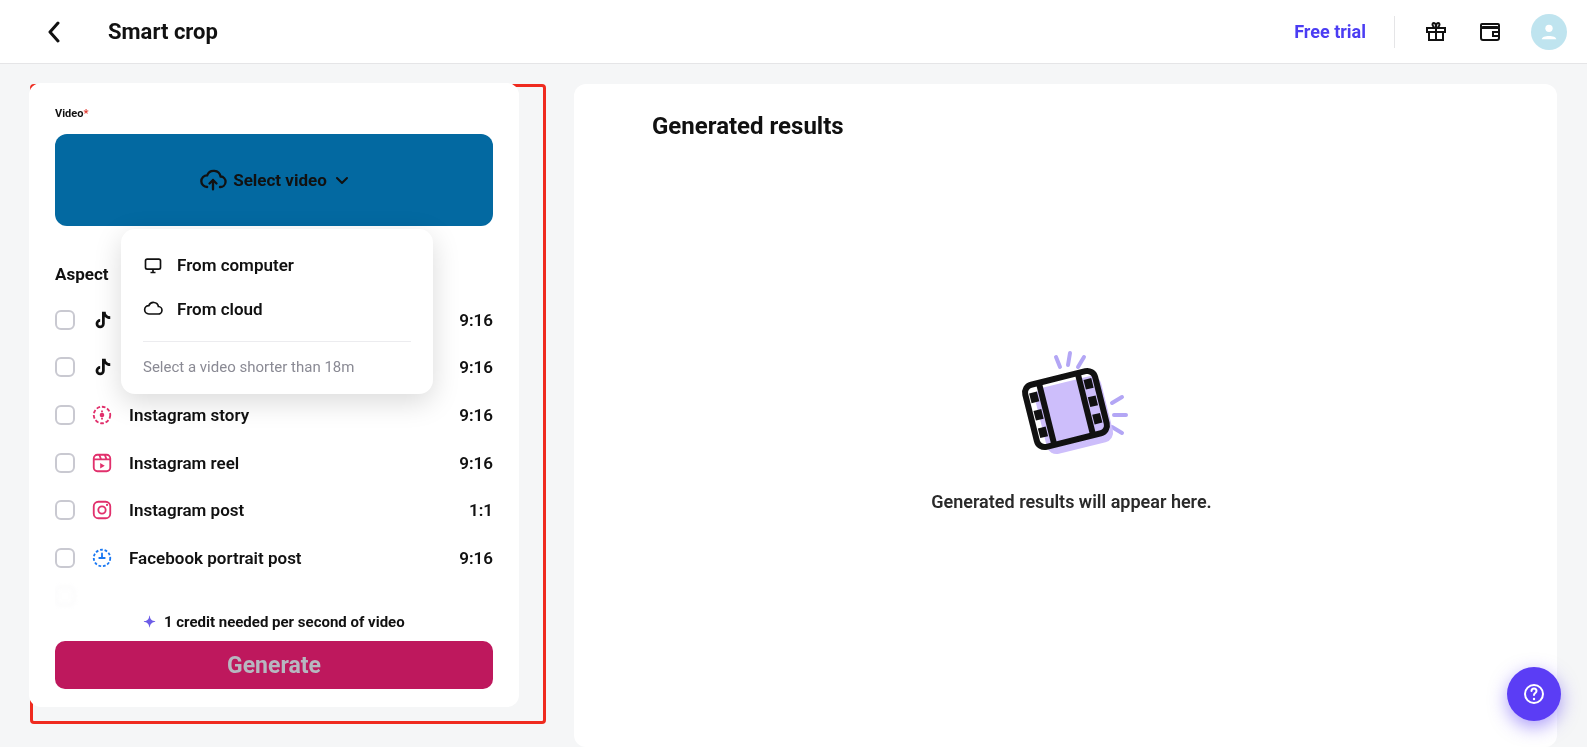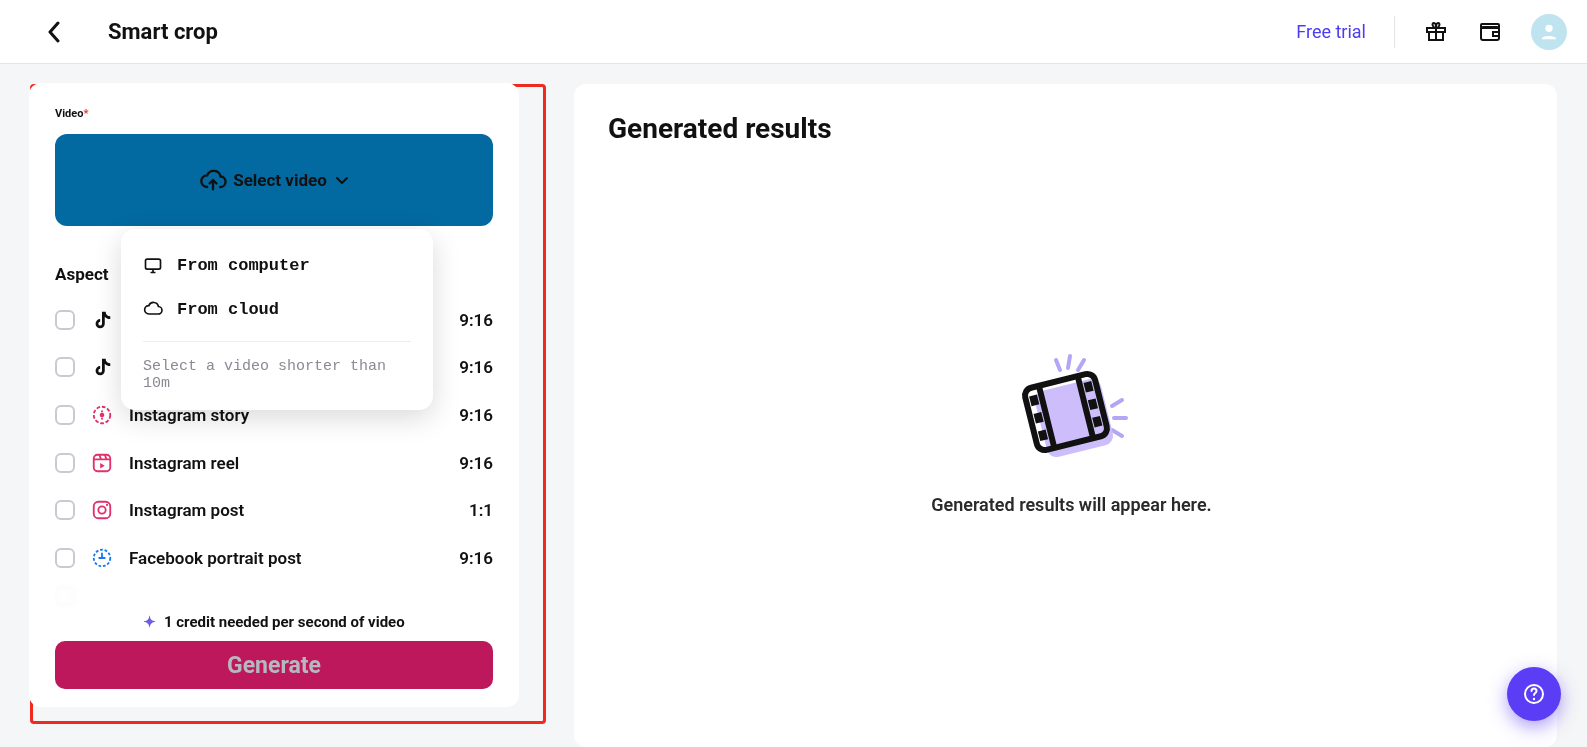--- a/index.html
+++ b/index.html
@@ -30,21 +30,21 @@
     font-weight: 700;
   }
   .header-right {
     margin-left: auto;
     display:flex;
     align-items:center;
     gap: 28px;
   }
   .free-trial {
     color: #4b3df3;
-    font-weight: 400;
+    font-weight: 700;
     font-size: 18px;
     cursor:pointer;
   }
   .vdiv { width:1px; height:32px; background:#e5e5e7; }
   .icon-btn { width:26px; height:26px; display:flex; align-items:center; justify-content:center; cursor:pointer; }
   .avatar {
     width:36px; height:36px; border-radius:50%;
     background:#bfe4ef;
     display:flex; align-items:center; justify-content:center;
     color:#fff; font-weight:600;
@@ -103,21 +103,20 @@
   .dropdown {
     position:absolute;
     top: calc(24px + 26px + 92px + 0px);
     left: 88px;
     width: 312px;
     background:#fff;
     border-radius: 14px;
     box-shadow: 0 8px 28px rgba(0,0,0,0.15);
     padding: 14px 0 14px 0;
     z-index: 50;
-    font-family: Liberation Mono, monospace;
   }
   .dropdown-item {
     display:flex;
     align-items:center;
     gap:14px;
     padding: 12px 22px;
     font-size:17px;
     font-weight:600;
     cursor:pointer;
   }
@@ -193,21 +192,21 @@
 
   .results-panel {
     flex:1;
     background:#fff;
     border-radius:12px;
     padding: 28px 34px;
     display:flex;
     flex-direction:column;
   }
   .results-title {
-    font-size:28px; font-weight:700;
+    font-size:24px; font-weight:700;margin-left:44px;
   }
   .results-placeholder {
     flex:1;
     display:flex;
     flex-direction:column;
     align-items:center;
     justify-content:center;
     gap:24px;
   }
   .results-placeholder-text {
@@ -390,21 +389,21 @@
           </svg>
         <span>From computer</span>
       </div>
       <div class="dropdown-item">
         <svg width="20" height="20" viewBox="0 0 24 24" fill="none">
             <path d="M7 18 A5 5 0 0 1 7 8 A6 6 0 0 1 18.5 9 A4 4 0 0 1 18 18 Z" stroke="#111" stroke-width="2"></path>
           </svg>
         <span>From cloud</span>
       </div>
       <div class="dropdown-sep"></div>
-      <div class="dropdown-note">Select a video shorter than 10m</div>
+      <div class="dropdown-note">Select a video shorter than 18m</div>
     </div>
 
   </div>
 
   <div class="results-panel">
     <div class="results-title">Generated results</div>
     <div class="results-placeholder">
       <svg width="140" height="120" viewBox="0 0 140 120">
         <path d="M60 10 L64 20 M74 6 L72 18 M88 10 L82 20" stroke="#b3a6f5" stroke-width="4" stroke-linecap="round"></path>
         <path d="M116 56 L126 50 M118 68 L130 68 M116 80 L126 86" stroke="#b3a6f5" stroke-width="4" stroke-linecap="round"></path>

